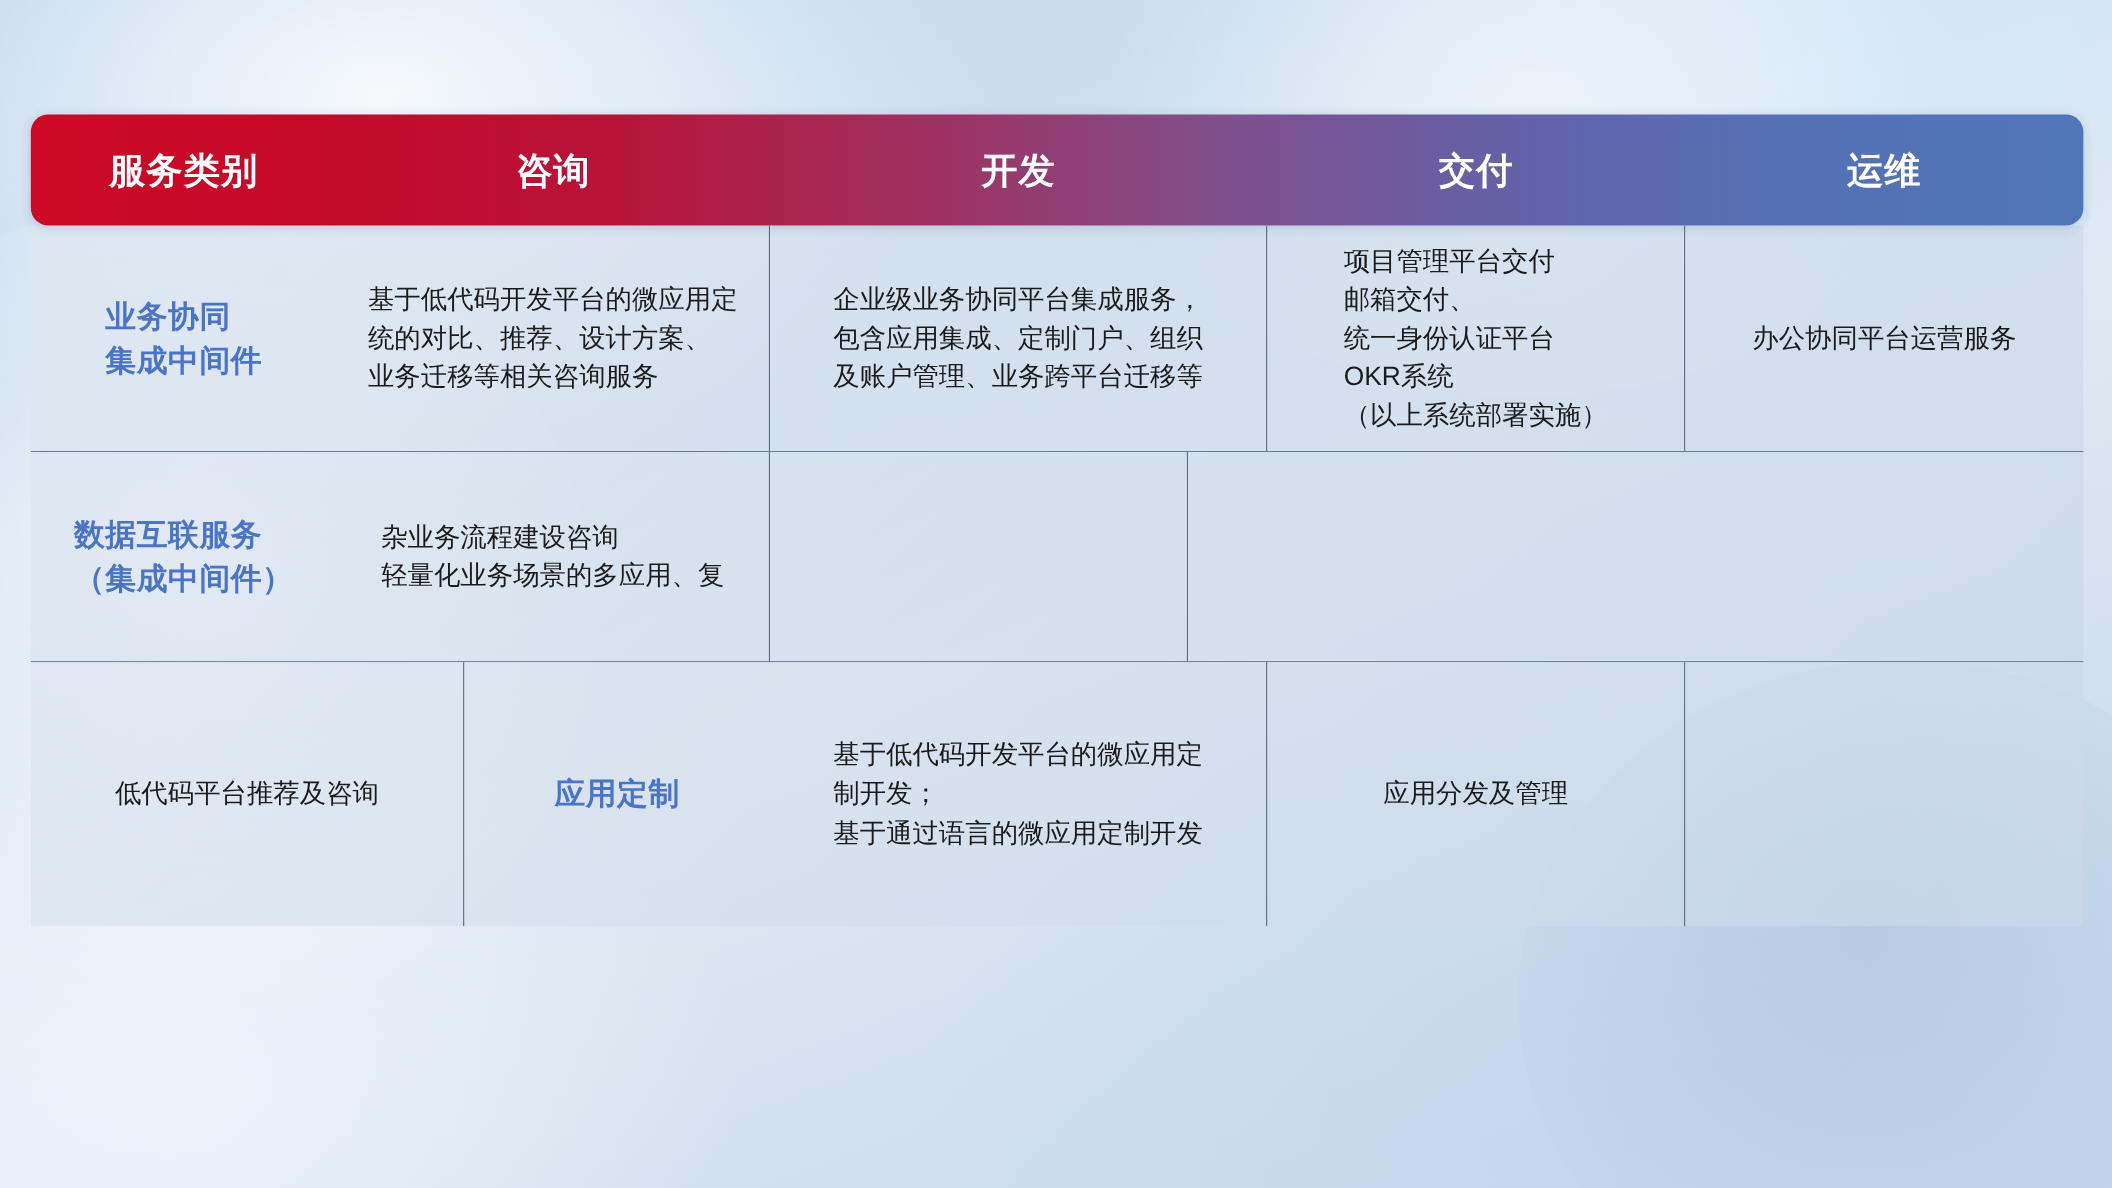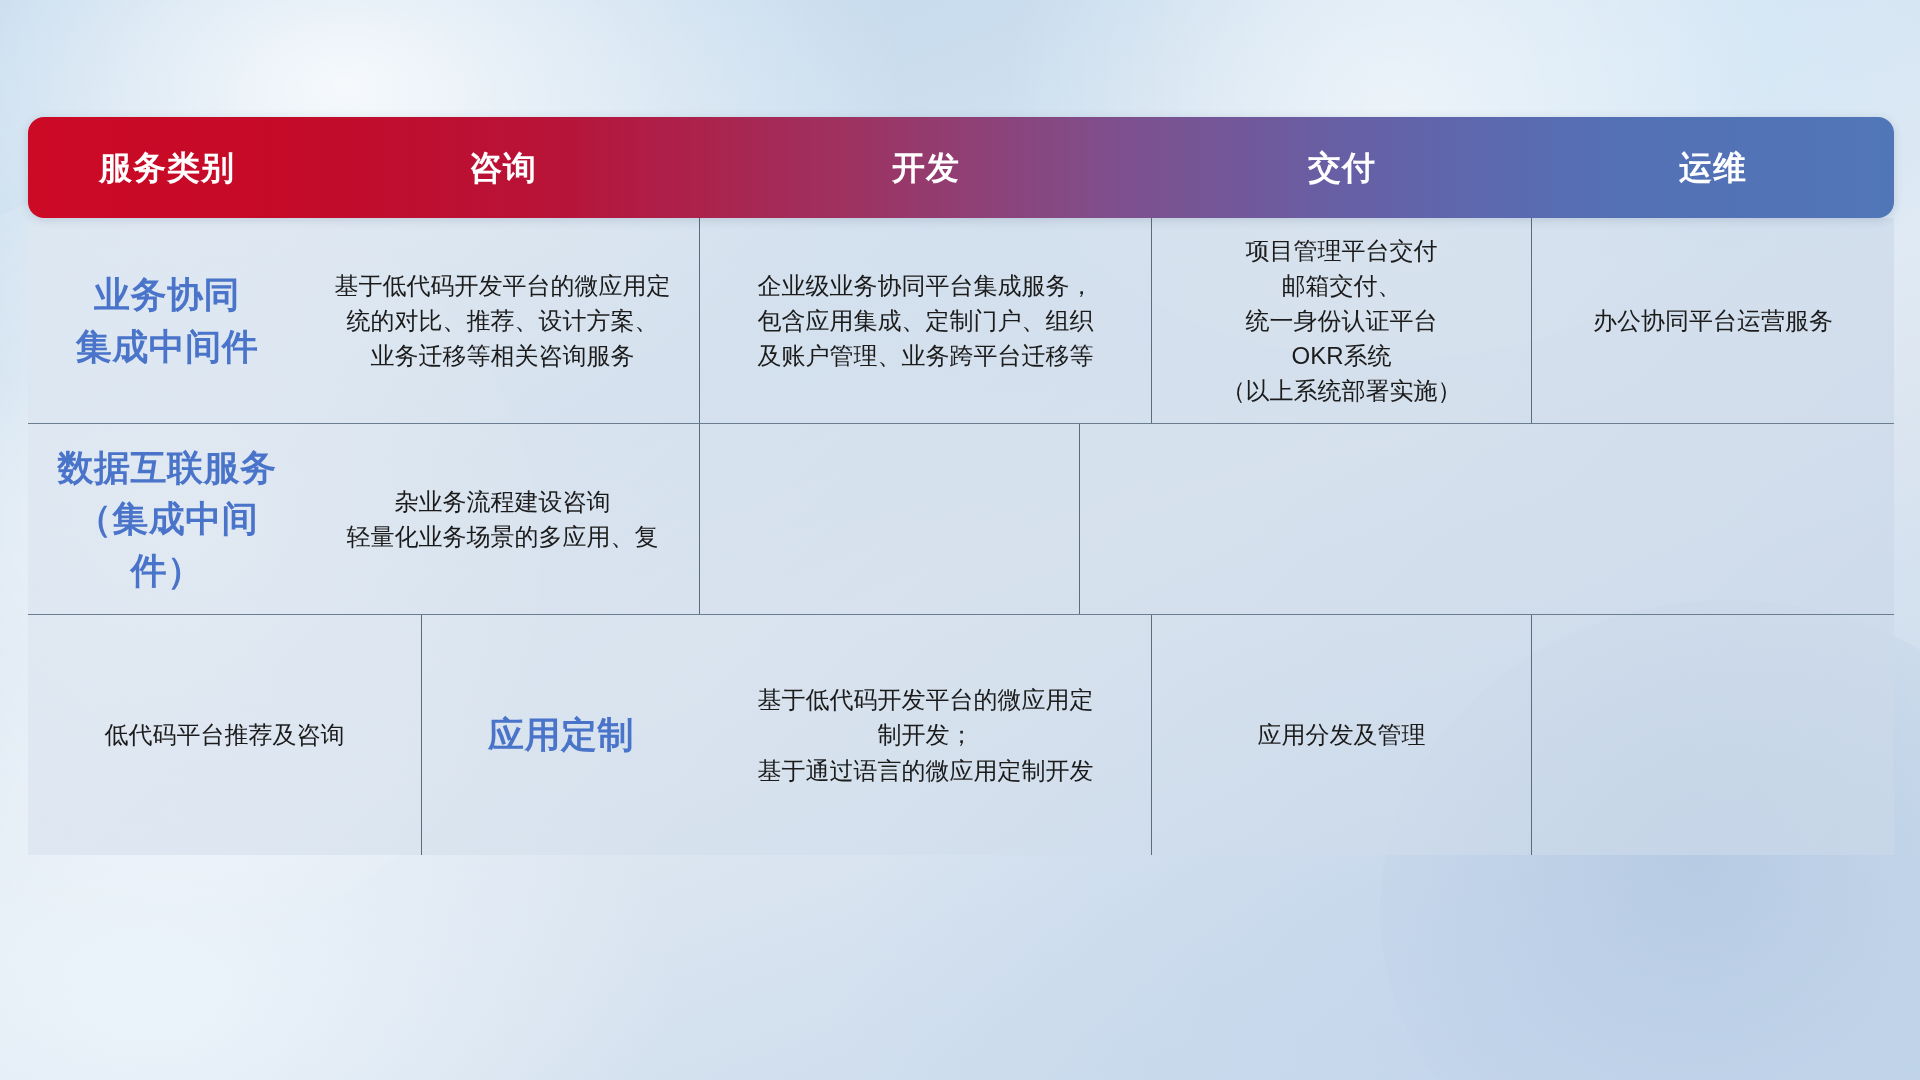--- a/index.html
+++ b/index.html
@@ -50,21 +50,21 @@
     width: 820px; height: 620px;
     border-radius: 50%;
     background: radial-gradient(circle at 50% 60%, rgba(255,255,255,0.55) 0%, rgba(255,255,255,0) 70%);
     z-index: 1;
   }
 
   
   #matrix-table {
     position: absolute;
     left: 28px;
-    top: 117px;
+    top: 104px;
     width: 1866px;
     z-index: 3;
   }
 
   .table-header {
     display: flex;
     height: 101px;
     border-radius: 16px;
     overflow: hidden;
     background: linear-gradient(90deg,
@@ -104,27 +104,26 @@
   }
   .body-row:last-child { border-bottom: none; }
 
   .td-cell {
     display: flex;
     align-items: center;
     justify-content: center;
     padding: 10px 14px;
     box-sizing: border-box;
     border-right: 1px solid #5c6b7d;
-    text-align: center;
   }
   .td-cell.no-divider { border-right: none; }
 
   .cat-cell {
     color: #4a74c9;
-    font-size: 36px;
+    font-size: 28px;
     font-weight: bold;
     line-height: 1.42;
     letter-spacing: 0.5px;
     border-right: none;
   }
   .txt-cell {
     color: #1b1b1b;
     font-size: 24px;
     line-height: 1.46;
     font-weight: normal;

